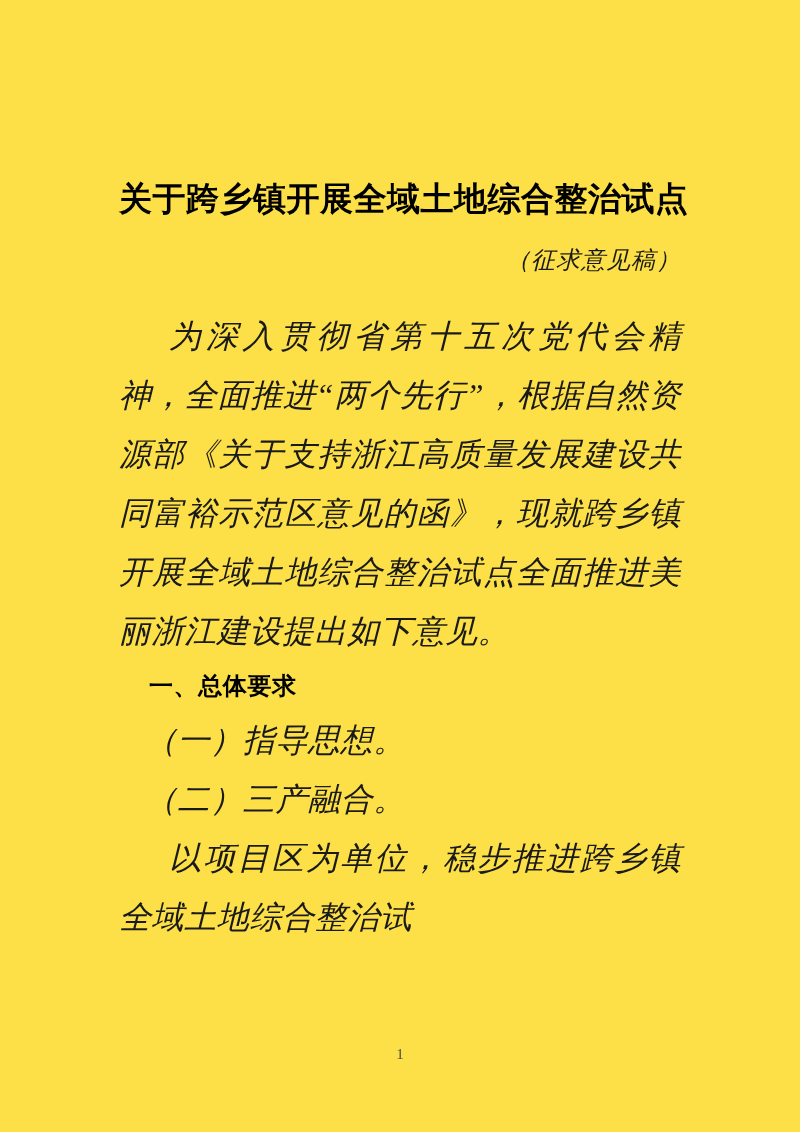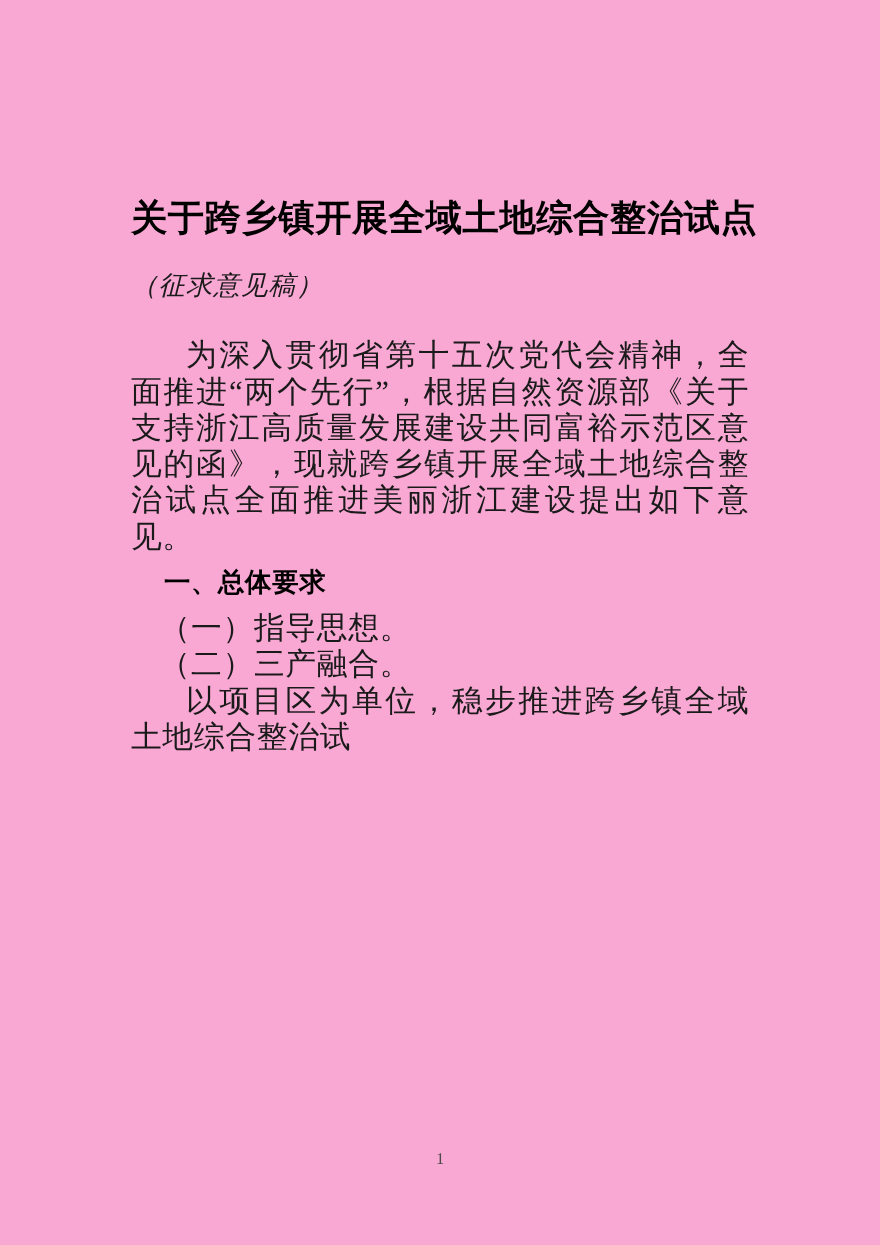--- a/index.html
+++ b/index.html
@@ -4,21 +4,21 @@
 <style>
   html, body {
     margin: 0;
     padding: 0;
     background: #ffffff;
   }
   .page {
     position: relative;
     width: 800px;
     height: 1132px;
-    background: #f9a8d4;
+    background: #fde047;
     overflow: hidden;
     box-sizing: border-box;
   }
 
   
   .content {
     position: absolute;
     left: 119px;
     top: 0;
     width: 562px;
@@ -45,39 +45,40 @@
   }
 
   
   .doc-subtitle {
     margin: 0;
     padding-top: 22px;
     font-family: Liberation Sans, sans-serif;
     font-size: 24px;
     line-height: 34px;
     color: #1a1a1a;
-    text-align: left;
+    text-align: right;
     font-style: italic;
     letter-spacing: 1px;
   }
 
   
   .body-block {
     padding-top: 30px;
   }
   p.para {
     margin: 0;
     font-family: "Liberation Serif", "DejaVu Serif", serif;
-    font-size: 28px;
-    line-height: 33px;
+    font-size: 32px;
+    line-height: 59px;
     color: #1a1a1a;
     text-align: justify;
     text-align-last: left;
     text-justify: inter-character;
     letter-spacing: 0.6px;
+    font-style: italic;
     word-break: break-all;
   }
   p.indent2 {
     text-indent: 50px;
   }
   p.indent1 {
     text-indent: 26px;
   }
 
   

